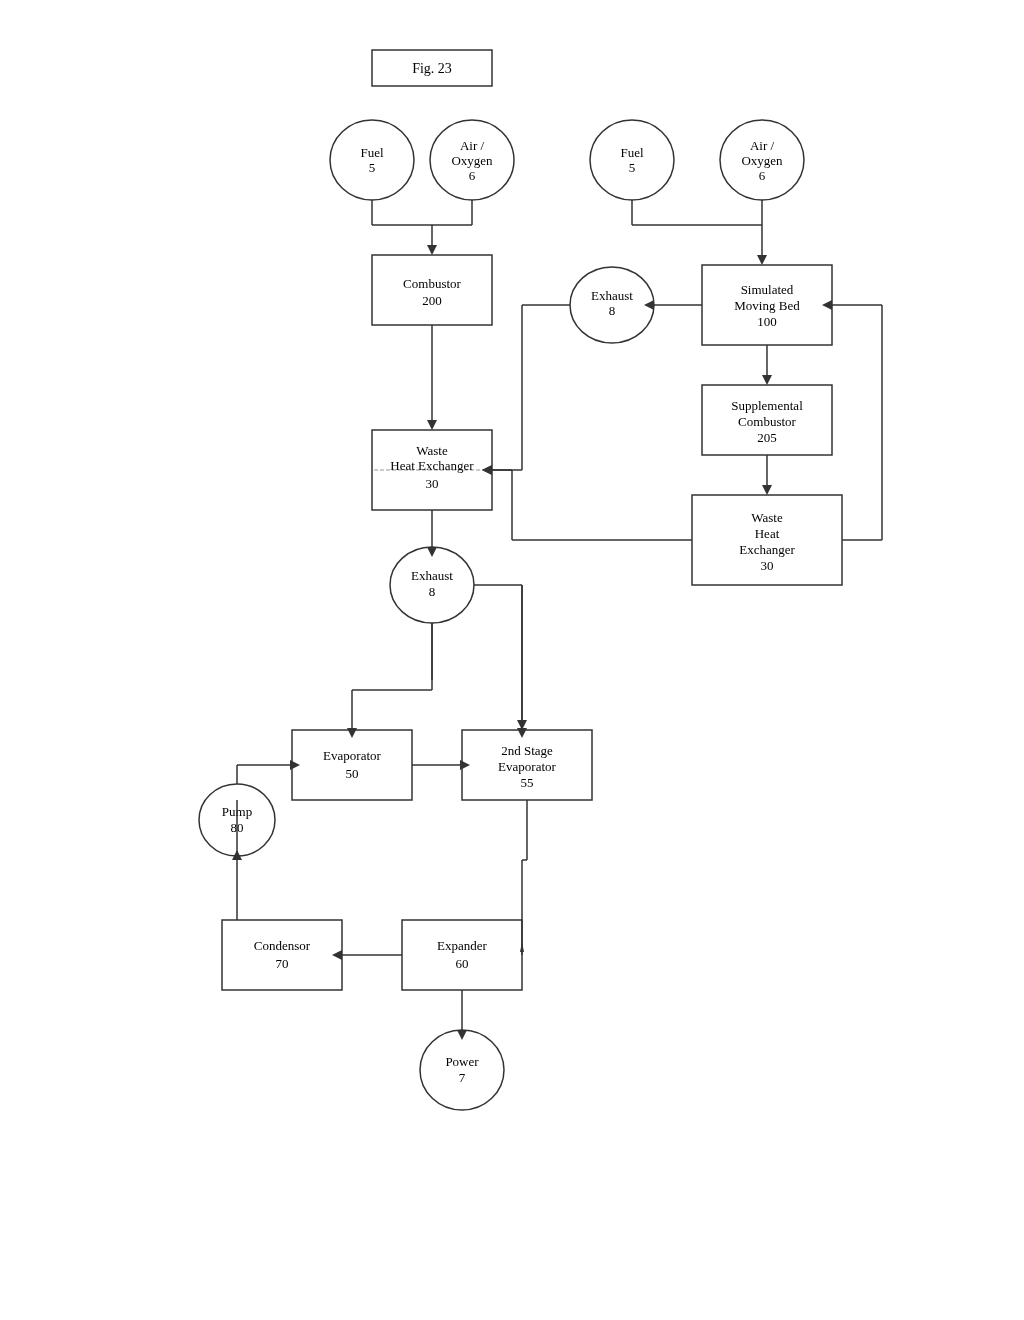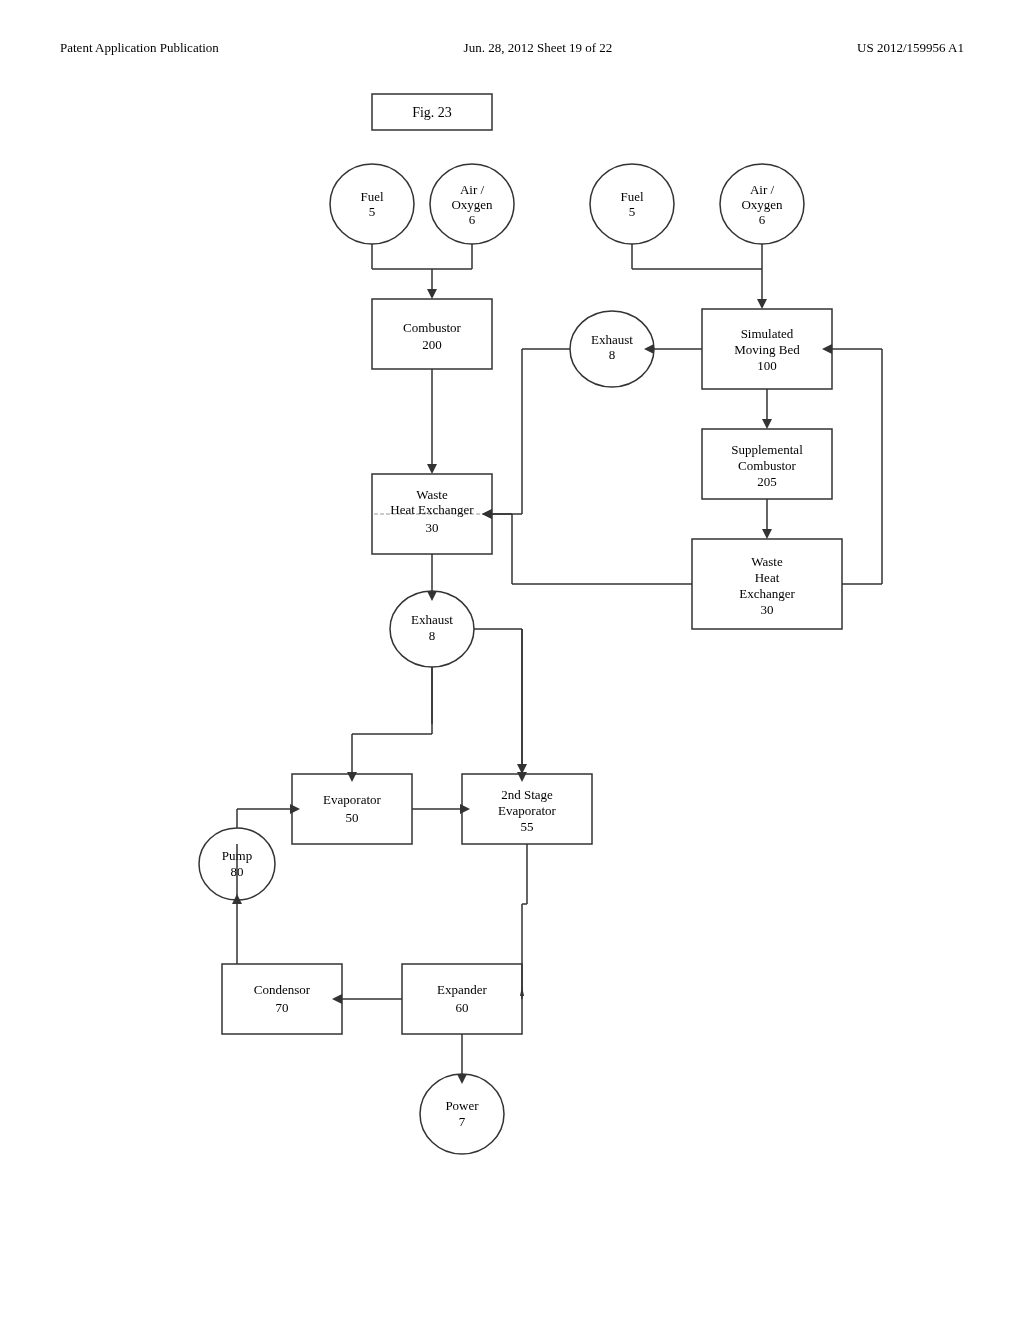--- a/index.html
+++ b/index.html
@@ -39,25 +39,20 @@
       height: 1180px;
     }
 
     
   </style>
 </head>
 <body>
 
 <div class="page">
 
-  <div class="header">
-    <div class="header-left">Patent Application Publication</div>
-    <div class="header-center">Jun. 28, 2012  Sheet 19 of 22</div>
-    <div class="header-right">US 2012/159956 A1</div>
-  </div>
 
   <div class="diagram-area">
     <svg width="100%" height="100%" viewBox="0 0 900 1180">
 
       <rect x="310" y="10" width="120" height="36" fill="white" stroke="#333" stroke-width="1.5"></rect>
       <text x="370" y="33" text-anchor="middle" font-size="14" font-family="Times New Roman">Fig. 23</text>
 
       <ellipse cx="310" cy="120" rx="42" ry="40" fill="white" stroke="#333" stroke-width="1.5"></ellipse>
       <text x="310" y="117" text-anchor="middle" font-size="13" font-family="Times New Roman">Fuel</text>
       <text x="310" y="132" text-anchor="middle" font-size="13" font-family="Times New Roman">5</text>

